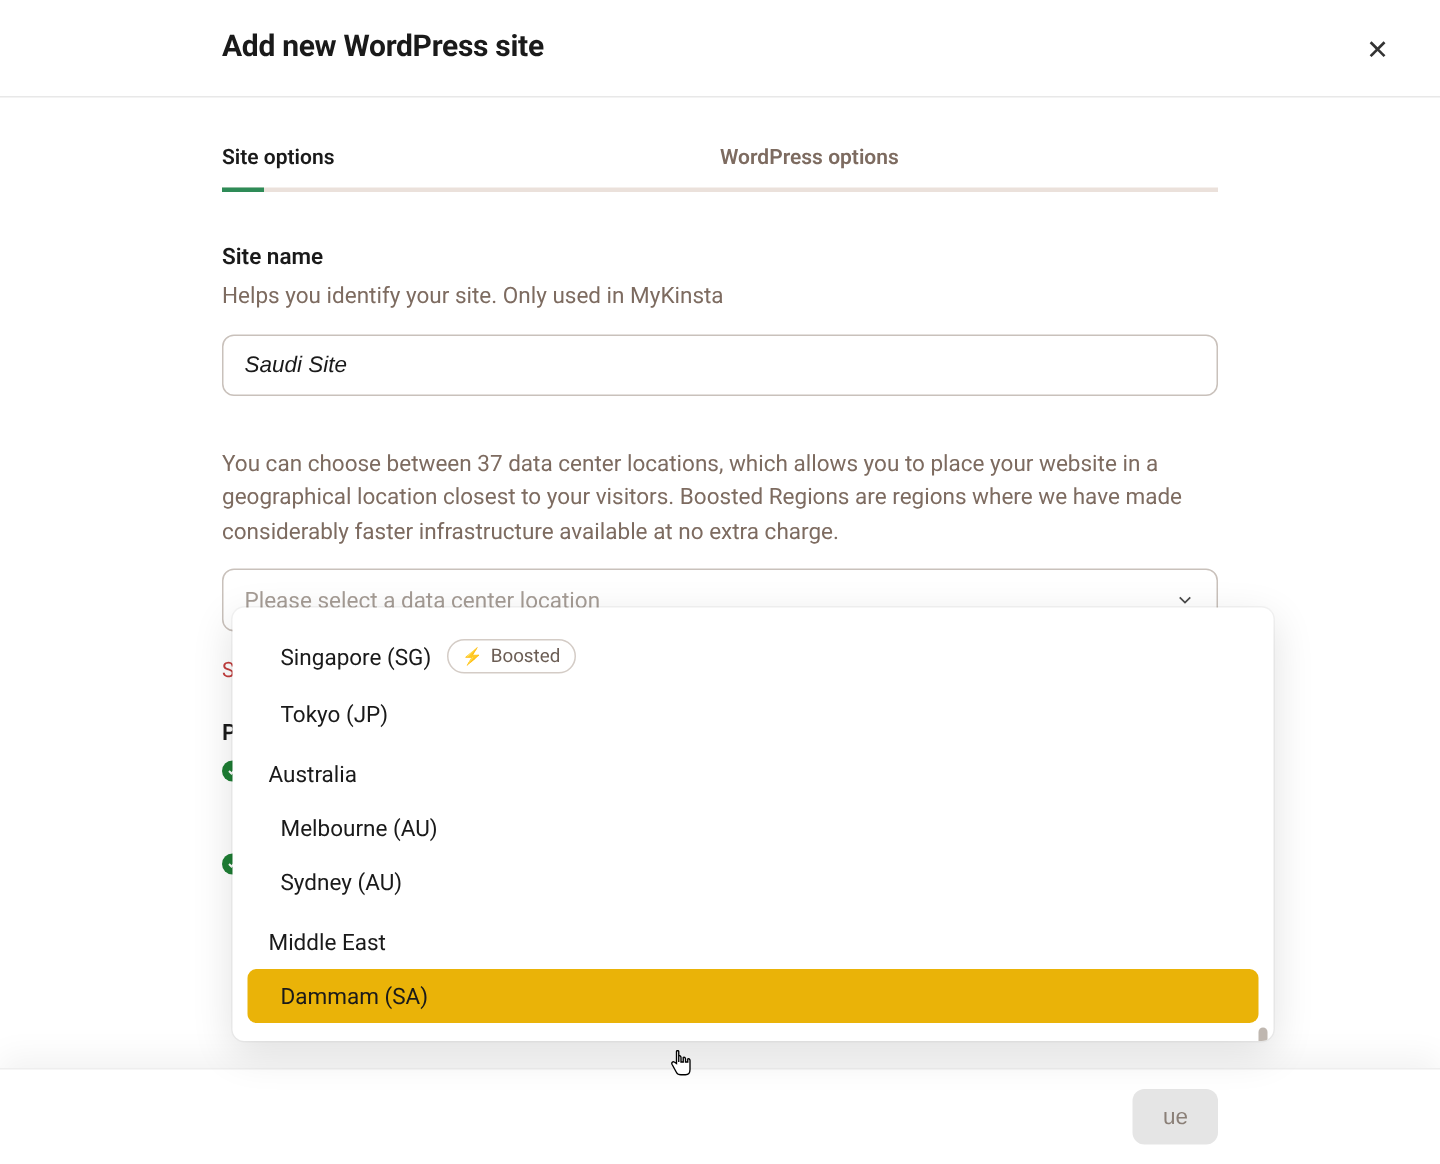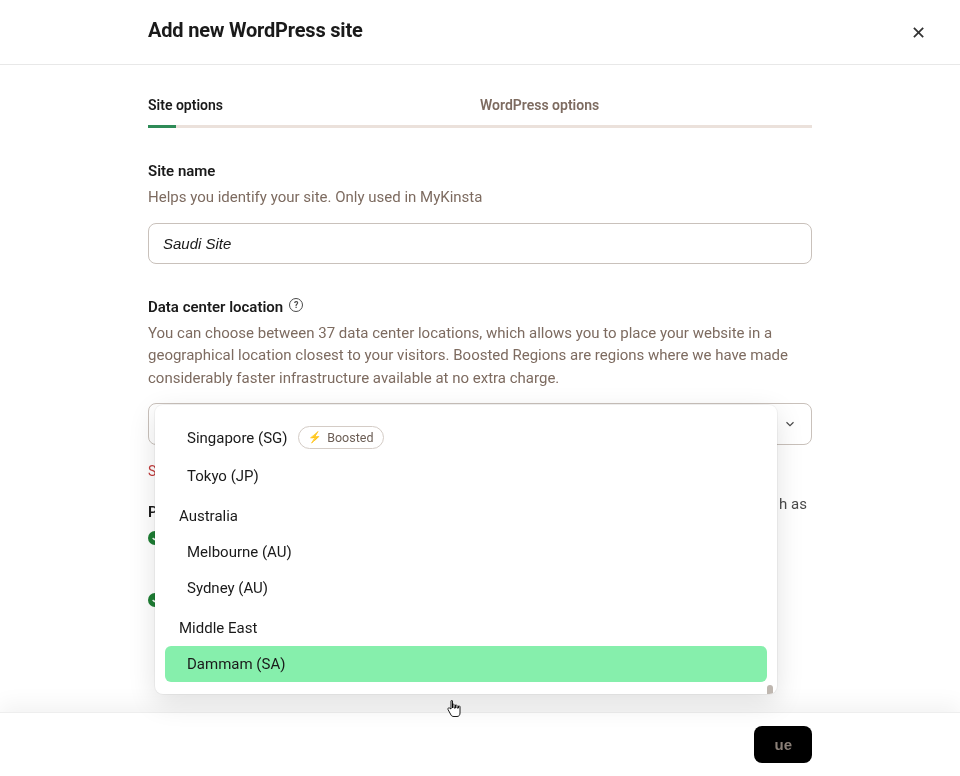--- a/index.html
+++ b/index.html
@@ -159,21 +159,21 @@
       flex-shrink: 0;
     }
     .check-circle svg {
       width: 8px;
       height: 8px;
     }
     .dropdown-panel {
       position: absolute;
       top: 405px;
       left: 155px;
-      width: 622px;
+      width: 694px;
       background: #fff;
       border-radius: 8px;
       box-shadow: 0 8px 28px rgba(0,0,0,0.12), 0 0 0 1px rgba(0,0,0,0.04);
       padding: 12px 6px 12px 6px;
       z-index: 50;
       max-height: 362px;
       overflow: hidden;
     }
     .dd-inner {
       padding: 0 4px;
@@ -191,21 +191,21 @@
       cursor: pointer;
       color: #1a1a1a;
     }
     .dd-group {
       color: #1a1a1a;
       font-weight: 400;
       padding-left: 14px;
       margin-top: 4px;
     }
     .dd-item.hovered {
-      background: #86efac;
+      background: #eab308;
     }
     .boost-badge {
       display: inline-flex;
       align-items: center;
       gap: 5px;
       border: 1px solid #d4ccc6;
       border-radius: 14px;
       padding: 3px 10px;
       font-size: 12.5px;
       color: #6b5d54;
@@ -238,24 +238,24 @@
       height: 64px;
       border-top: 1px solid #eee;
       box-shadow: 0 -8px 20px rgba(0,0,0,0.05);
       display: flex;
       align-items: center;
       justify-content: flex-end;
       padding-right: 148px;
       background: #fff;
     }
     .continue-btn {
-      background: #000000;
+      background: #e5e5e5;
       color: #8a7f77;
       font-size: 15px;
-      font-weight: 700;
+      font-weight: 400;
       border: none;
       border-radius: 8px;
       padding: 10px 20px;
       cursor: not-allowed;
     }
     .overflow-text {
       position: absolute;
       left: 779px;
       top: 495px;
       font-size: 15px;
@@ -281,24 +281,20 @@
 
   <div class="form-section">
     <div class="label-row">
       <div class="field-label">Site name</div>
     </div>
     <div class="field-help">Helps you identify your site. Only used in MyKinsta</div>
     <input class="text-input" type="text" value="Saudi Site" style="">
   </div>
 
   <div class="form-section">
-    <div class="label-row">
-      <div class="field-label">Data center location</div>
-      <span class="info-icon">?</span>
-    </div>
     <div class="field-help">You can choose between 37 data center locations, which allows you to place your website in a geographical location closest to your visitors. Boosted Regions are regions where we have made considerably faster infrastructure available at no extra charge.</div>
     <div class="select-wrap">
       <div class="select-input">
         <span>Please select a data center location</span>
         <svg class="chevron" width="14" height="14" viewBox="0 0 24 24" fill="none" stroke-width="2">
           <polyline points="6 9 12 15 18 9"></polyline>
         </svg>
       </div>
     </div>
   </div>

